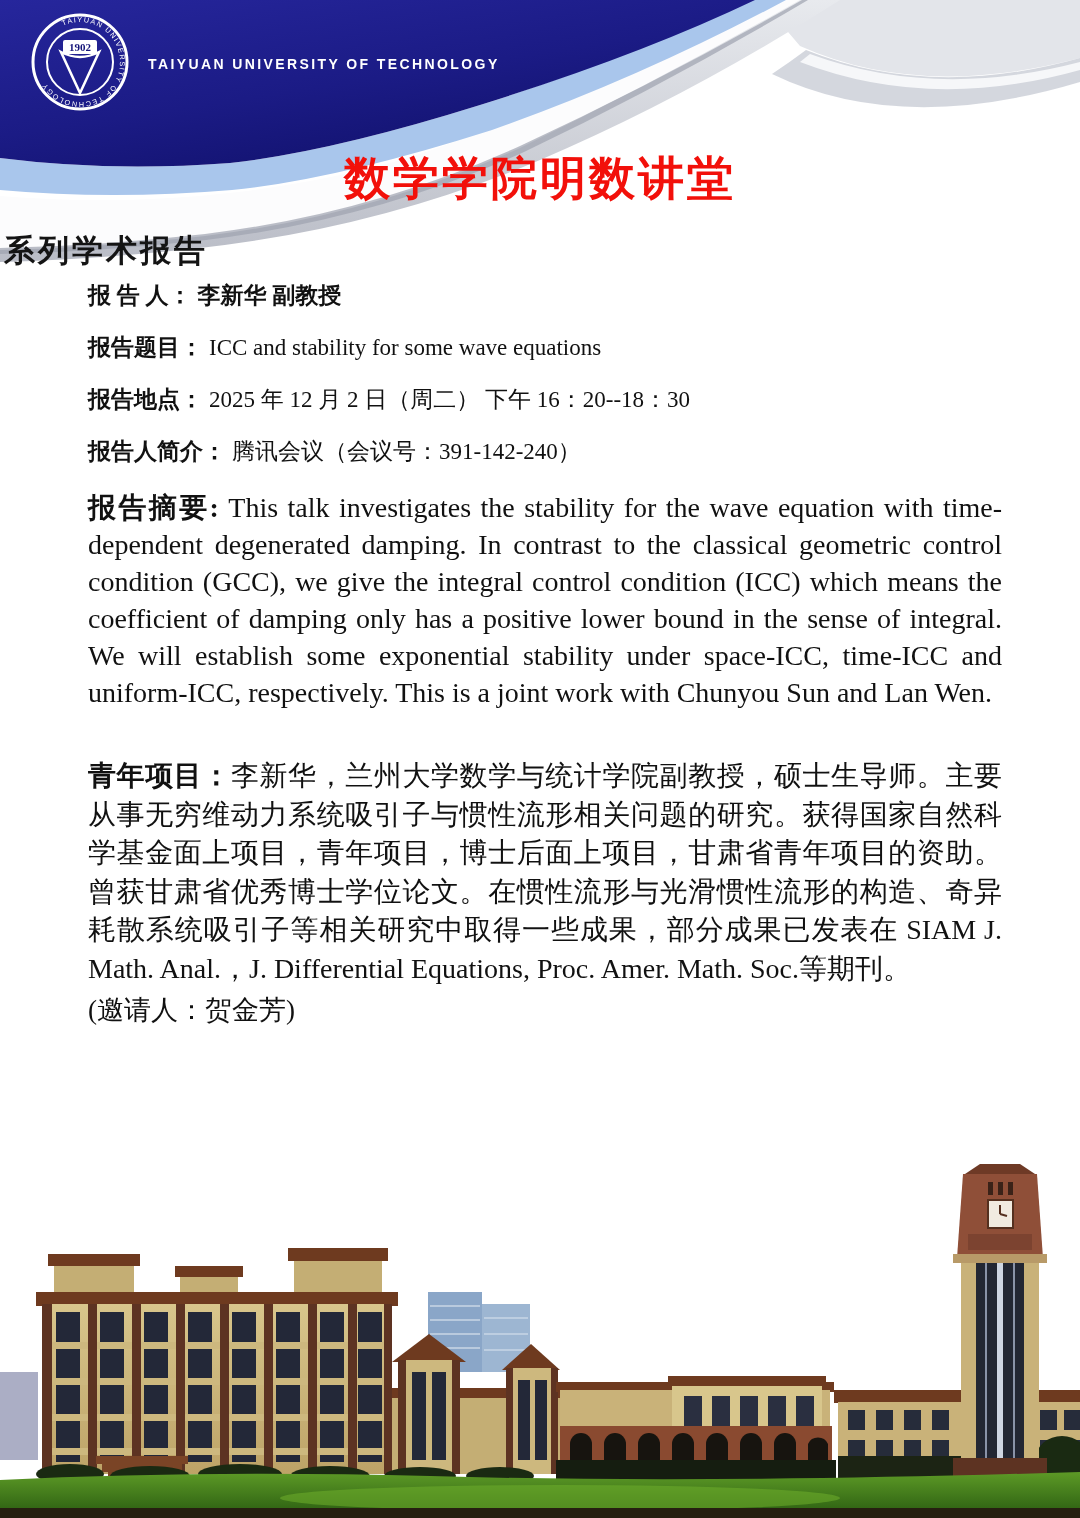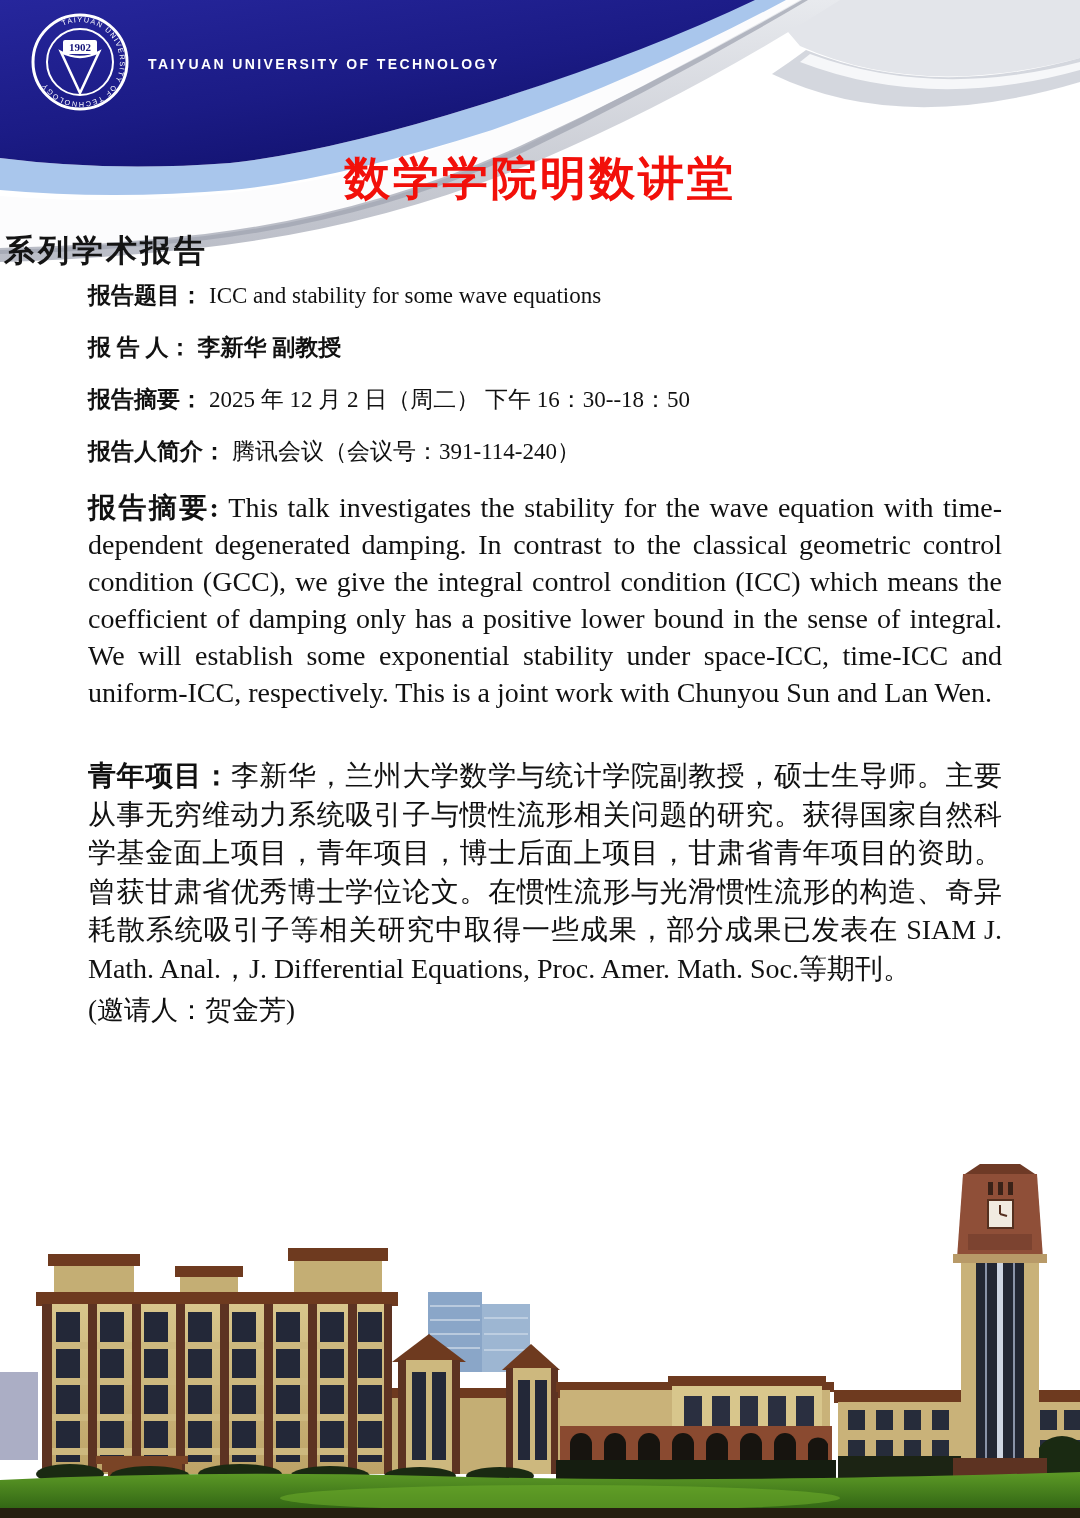--- a/index.html
+++ b/index.html
@@ -118,34 +118,34 @@
         <div class="uni-en">TAIYUAN UNIVERSITY OF TECHNOLOGY</div>
       </div>
     </div>
   </div>
 
   <h1 class="main-title">数学学院明数讲堂</h1>
   <h2 class="sub-title">系列学术报告</h2>
 
   <div class="content">
 
+    <p class="field bold-value">
+      <span class="lbl">报 告 人：</span><span class="val">李新华 副教授</span>
+    </p>
+
     <p class="field">
       <span class="lbl">报告题目：</span><span class="val">ICC and stability for some wave equations</span>
     </p>
 
-    <p class="field bold-value">
-      <span class="lbl">报 告 人：</span><span class="val">李新华 副教授</span>
-    </p>
-
     <p class="field">
-      <span class="lbl">报告摘要：</span><span class="val">2025 年 12 月 2 日（周二）  下午 16：30--18：50</span>
+      <span class="lbl">报告地点：</span><span class="val">2025 年 12 月 2 日（周二）  下午 16：20--18：30</span>
     </p>
 
     <p class="field">
-      <span class="lbl">报告人简介：</span><span class="val">腾讯会议（会议号：391-114-240）</span>
+      <span class="lbl">报告人简介：</span><span class="val">腾讯会议（会议号：391-142-240）</span>
     </p>
 
     <p class="para abstract">
       <span class="lbl">报告摘要:</span>
       <span>This talk investigates the stability for the wave equation with time-dependent degenerated damping. In contrast to the classical geometric control condition (GCC), we give the integral control condition (ICC) which means the coefficient of damping only has a positive lower bound in the sense of integral. We will establish some exponential stability under space-ICC, time-ICC and uniform-ICC, respectively. This is a joint work with Chunyou Sun and Lan Wen.</span>
     </p>
 
     <p class="para bio">
       <span class="lbl">青年项目：</span><span>李新华，兰州大学数学与统计学院副教授，硕士生导师。主要从事无穷维动力系统吸引子与惯性流形相关问题的研究。获得国家自然科学基金面上项目，青年项目，博士后面上项目，甘肃省青年项目的资助。曾获甘肃省优秀博士学位论文。在惯性流形与光滑惯性流形的构造、奇异耗散系统吸引子等相关研究中取得一些成果，部分成果已发表在 SIAM J. Math. Anal.，J. Differential Equations,  Proc. Amer. Math. Soc.等期刊。</span>
     </p>

